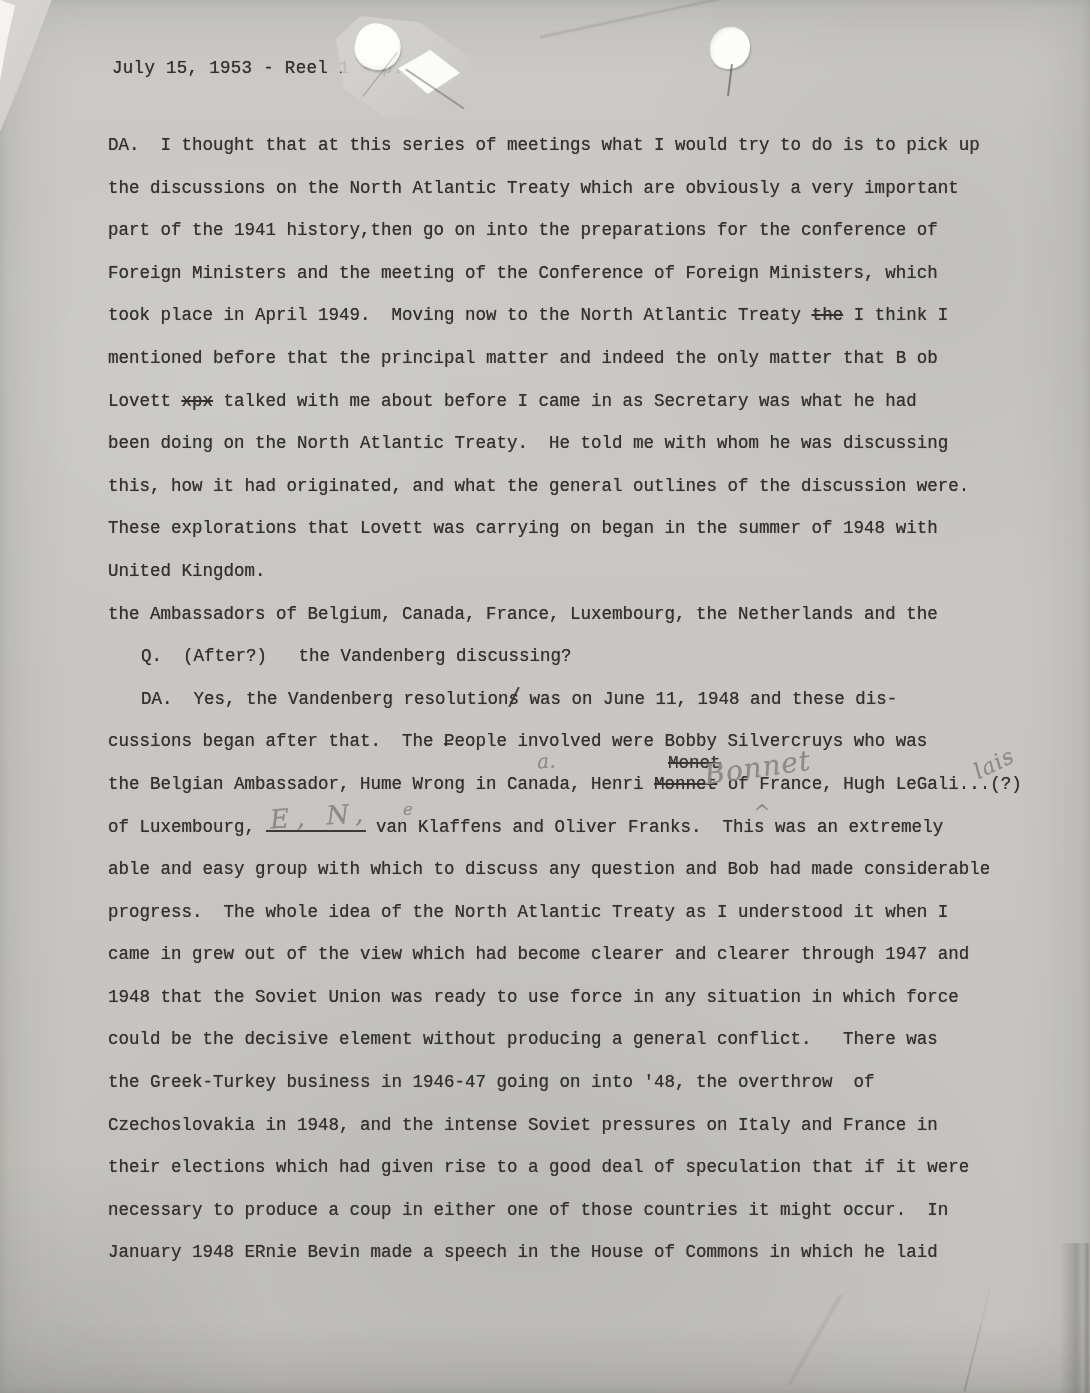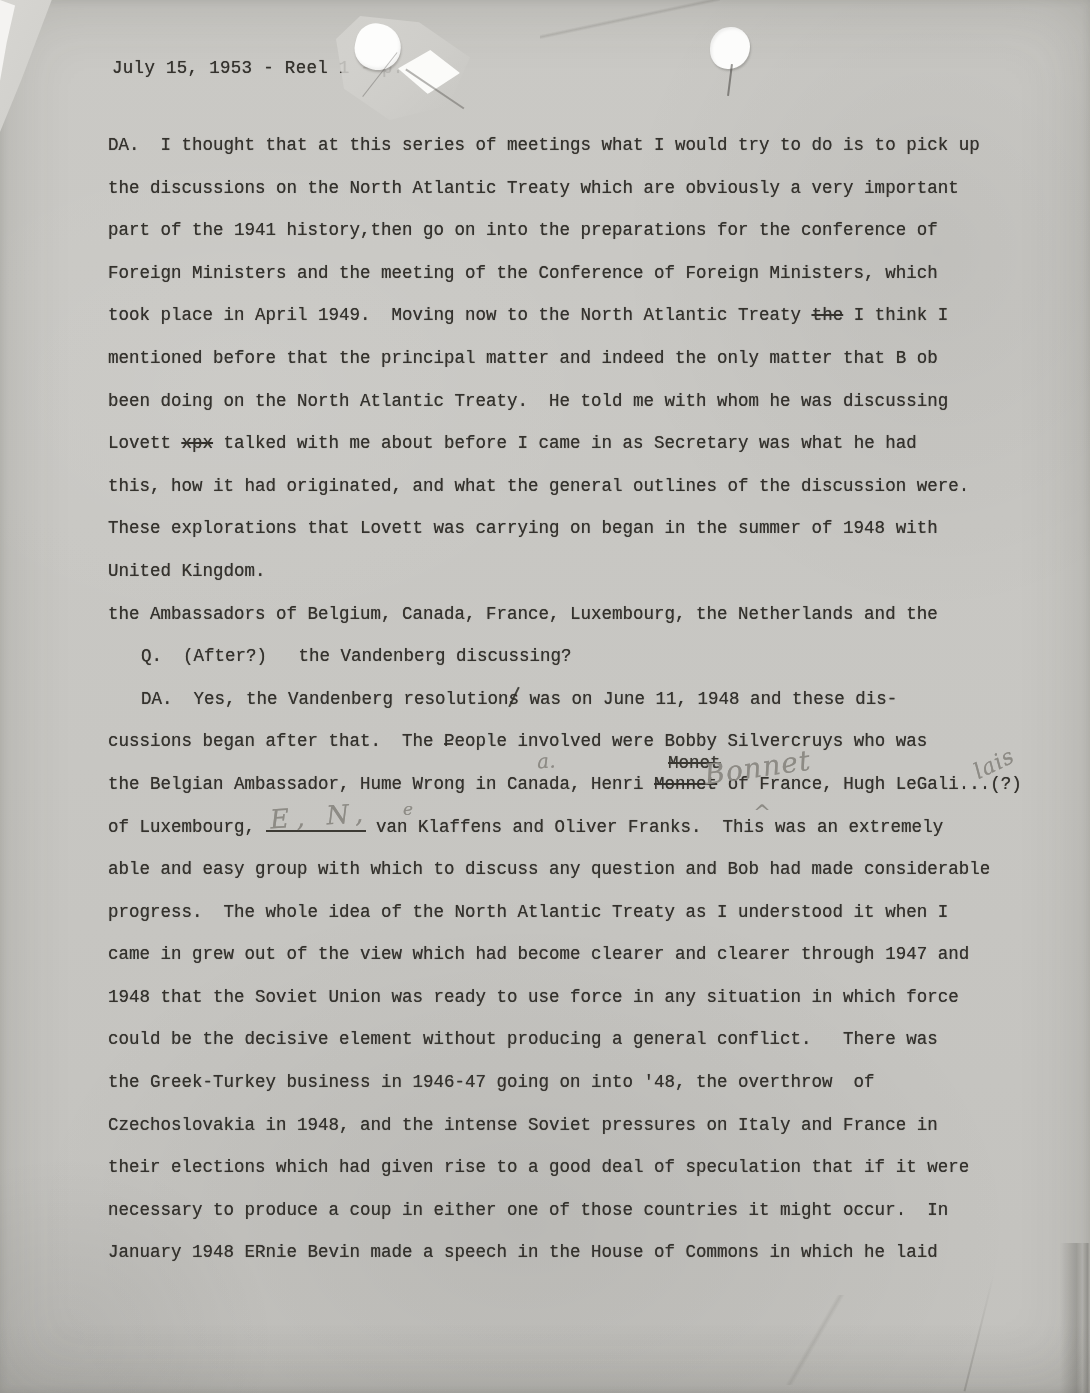--- a/index.html
+++ b/index.html
@@ -162,22 +162,22 @@
   <div class="deco bottom-shade"></div>
 
   <div class="header">July 15, 1953 - Reel 1 - p.</div>
   <div class="transcript">
       <div class="line"><span class="seg-t">DA.  I thought that at this series of meetings what I would try to do is to pick up</span></div>
       <div class="line"><span class="seg-t">the discussions on the North Atlantic Treaty which are obviously a very important</span></div>
       <div class="line"><span class="seg-t">part of the 1941 history,then go on into the preparations for the conference of</span></div>
       <div class="line"><span class="seg-t">Foreign Ministers and the meeting of the Conference of Foreign Ministers, which</span></div>
       <div class="line"><span class="seg-t">took place in April 1949.  Moving now to the North Atlantic Treaty </span><span class="seg-x">the</span><span class="seg-t"> I think I</span></div>
       <div class="line"><span class="seg-t">mentioned before that the principal matter and indeed the only matter that B ob</span></div>
+      <div class="line"><span class="seg-t">Lovett </span><span class="seg-x">xpx</span><span class="seg-t"> talked with me about before I came in as Secretary was what he had</span></div>
       <div class="line"><span class="seg-t">been doing on the North Atlantic Treaty.  He told me with whom he was discussing</span></div>
-      <div class="line"><span class="seg-t">Lovett </span><span class="seg-x">xpx</span><span class="seg-t"> talked with me about before I came in as Secretary was what he had</span></div>
       <div class="line"><span class="seg-t">this, how it had originated, and what the general outlines of the discussion were.</span></div>
       <div class="line"><span class="seg-t">These explorations that Lovett was carrying on began in the summer of 1948 with</span></div>
       <div class="line"><span class="seg-t">United Kingdom.</span></div>
       <div class="line"><span class="seg-t">the Ambassadors of Belgium, Canada, France, Luxembourg, the Netherlands and the</span></div>
       <div class="line indent"><span class="seg-t">Q.  (After?)   the Vandenberg discussing?</span></div>
       <div class="line indent"><span class="seg-t">DA.  Yes, the Vandenberg resolution</span><span class="seg-sl">s</span><span class="seg-t"> was on June 11, 1948 and these dis-</span></div>
       <div class="line"><span class="seg-t">cussions began after that.  The </span><span class="seg-ob">P</span><span class="seg-t">eople involved were Bobby Silvercruys who was</span></div>
       <div class="line"><span class="seg-t">the Belgian Ambassador, Hume Wrong in Canada, </span><span class="anchor seg-ah v-a"><span class="pop hand">a.</span></span><span class="seg-t">Henri </span><span class="anchor seg-at v-monet"><span class="pop">Monet</span></span><span class="anchor seg-ah v-bonnet"><span class="pop hand">Bonnet</span></span><span class="seg-x">Monnet</span><span class="anchor seg-bh v-caret"><span class="pop hand">^</span></span><span class="seg-t"> of France, Hugh LeGali</span><span class="anchor seg-ah v-lais"><span class="pop hand">lais</span></span><span class="seg-t">...(?)</span></div>
       <div class="line"><span class="seg-t">of Luxembourg, </span><span class="blank v-en"><span class="pop hand">E, N,</span></span><span class="seg-t"> van Kl</span><span class="anchor seg-ah v-e"><span class="pop hand">e</span></span><span class="seg-t">affens and Oliver Franks.  This was an extremely</span></div>
       <div class="line"><span class="seg-t">able and easy group with which to discuss any question and Bob had made considerable</span></div>

